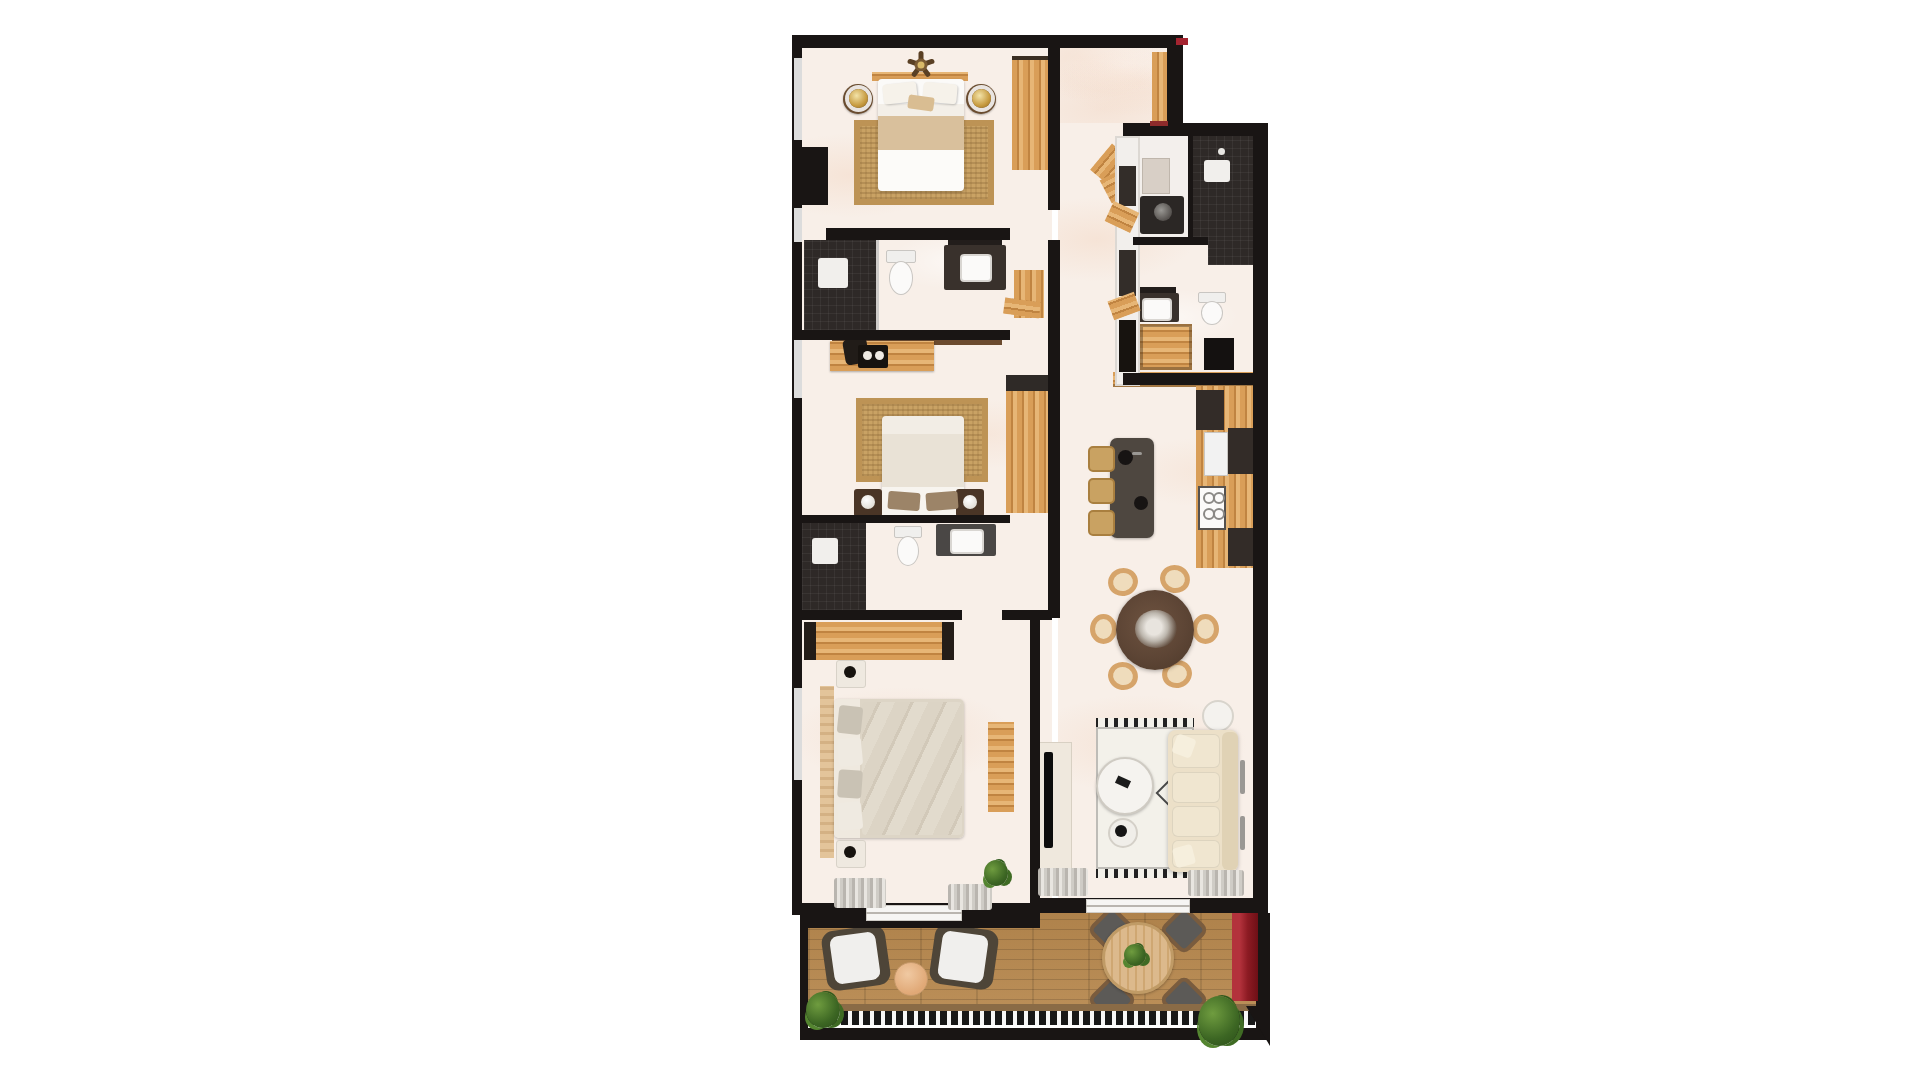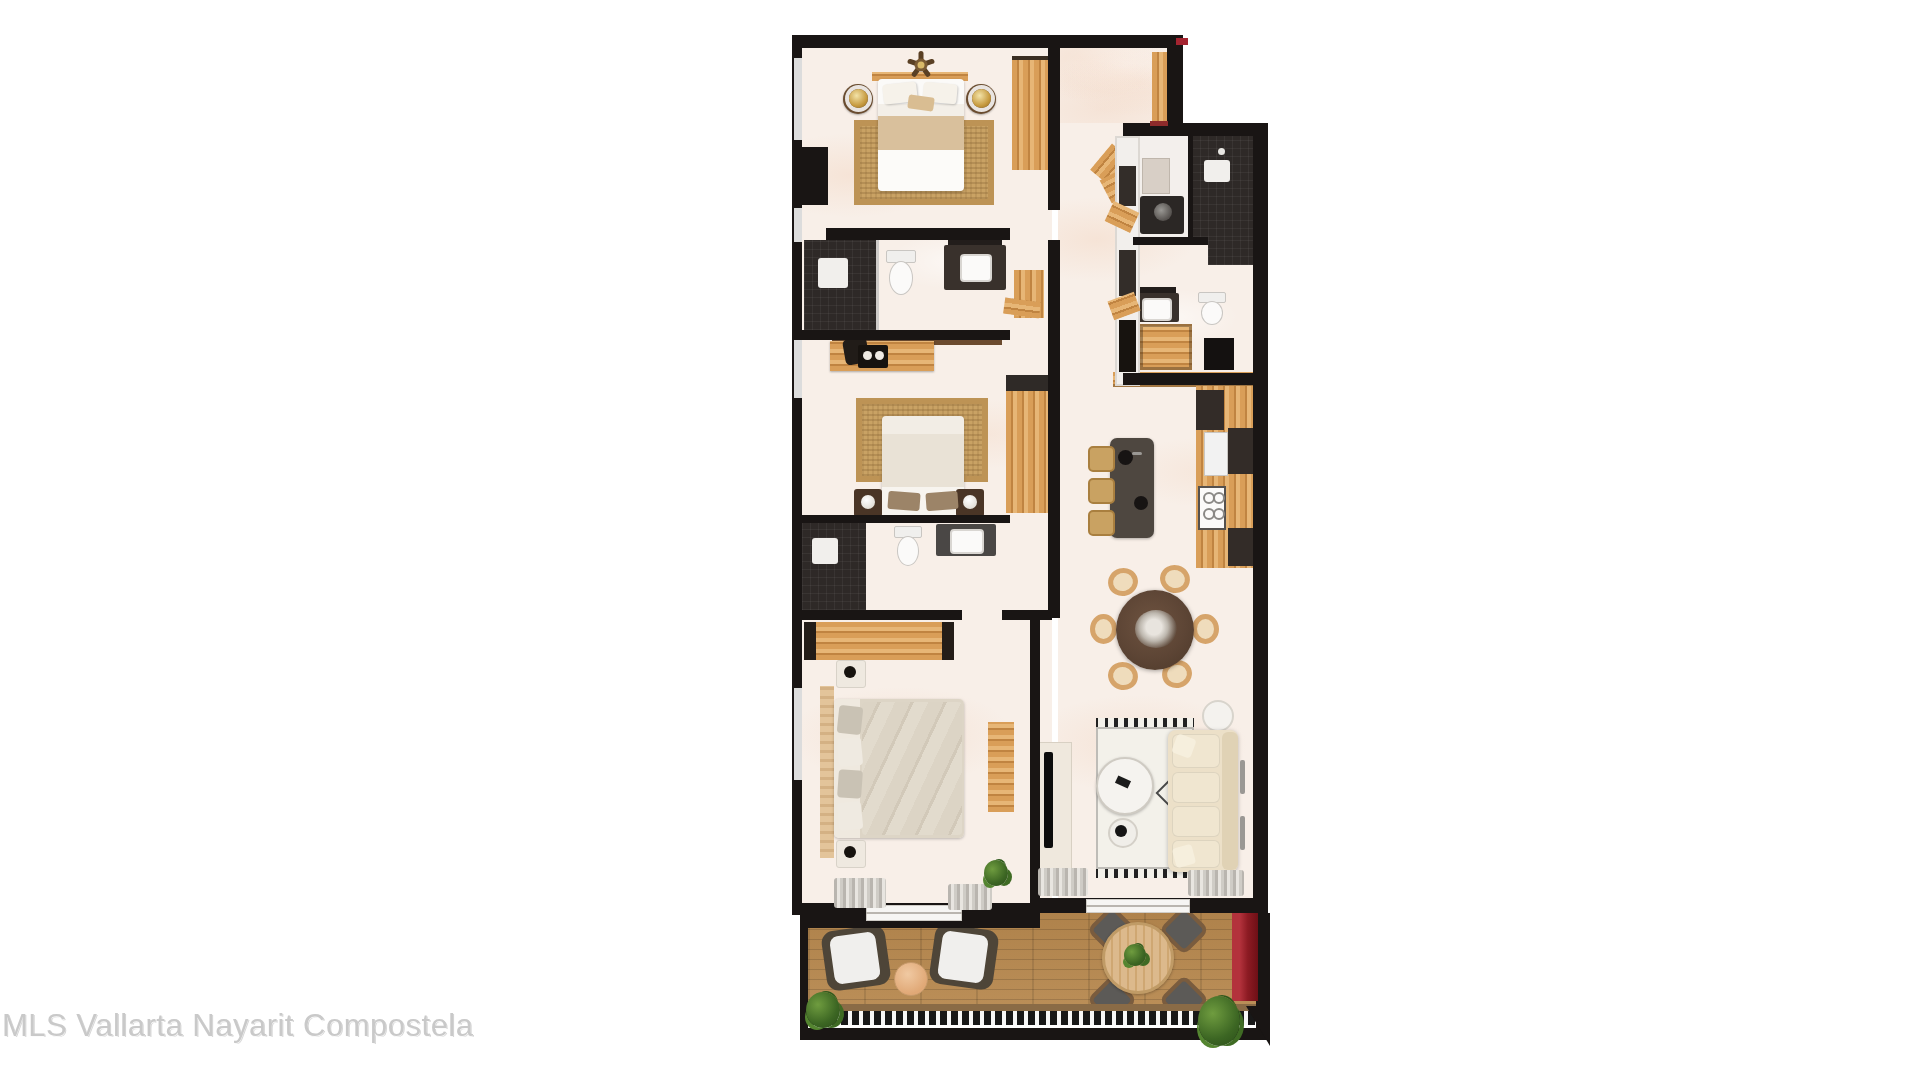--- a/index.html
+++ b/index.html
@@ -288,14 +288,13 @@
 
   <div class="abs ovl" style="left:866px;top:905px;width:96px;height:16px;background:#f6f5f3;border:1px solid #cfccc6;box-sizing:border-box;"></div>
   <div class="abs ovl" style="left:866px;top:912px;width:96px;height:2px;background:#b9b5af;"></div>
   <div class="abs ovl curtain" style="left:834px;top:878px;width:52px;height:30px;"></div>
   <div class="abs ovl curtain" style="left:948px;top:884px;width:44px;height:26px;"></div>
   <div class="abs ovl" style="left:1086px;top:899px;width:104px;height:14px;background:#f6f5f3;border:1px solid #cfccc6;box-sizing:border-box;"></div>
   <div class="abs ovl" style="left:1086px;top:905px;width:104px;height:2px;background:#b9b5af;"></div>
   <div class="abs ovl curtain" style="left:1038px;top:868px;width:50px;height:28px;"></div>
   <div class="abs ovl curtain" style="left:1188px;top:870px;width:56px;height:26px;"></div>
 
-  <div class="abs watermark" style="left:2px;top:1008px;">MLS Vallarta Nayarit Compostela</div>
 </div>
 
 </body></html>

